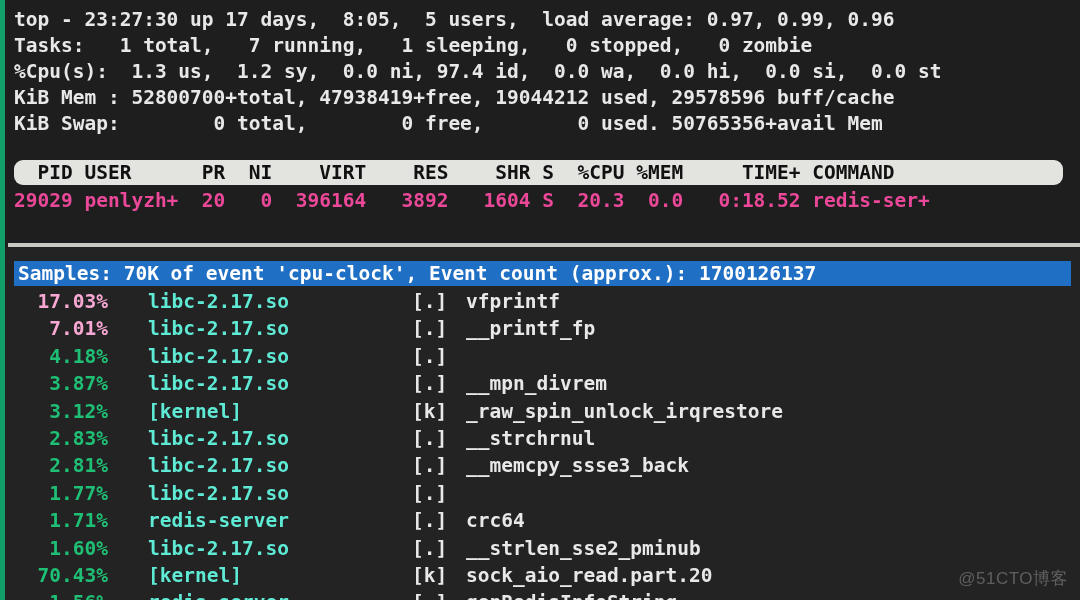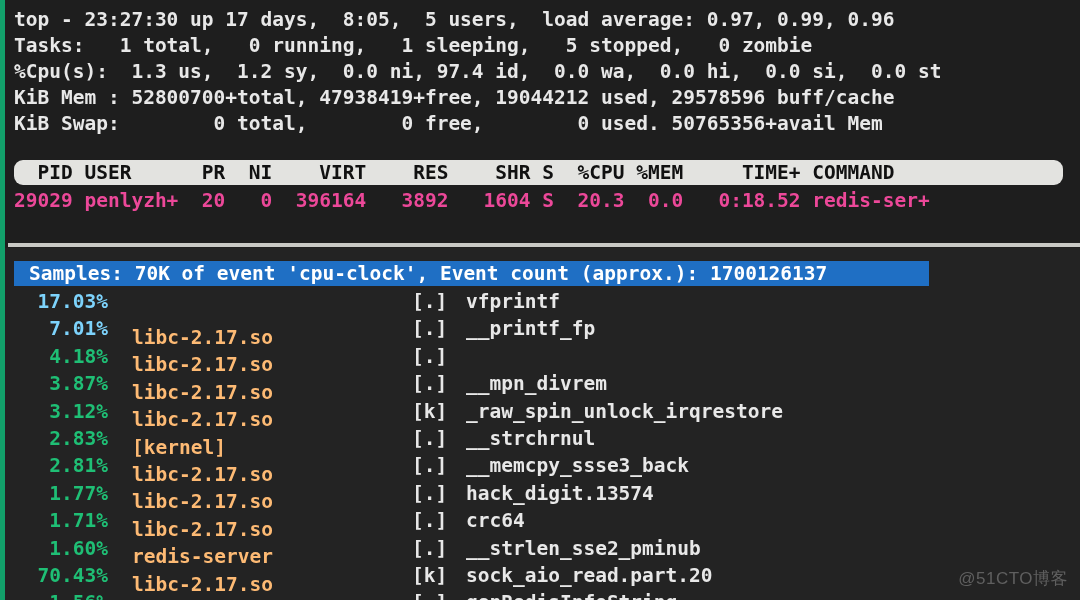--- a/index.html
+++ b/index.html
@@ -106,29 +106,29 @@
     top: 248px;
     width: 1080px;
     height: 352px;
     background: #232323;
   }
 
   .perf-title {
     position: absolute;
     left: 14px;
     top: 13px;
-    width: 915px;
+    width: 1057px;
     height: 25px;
     background: #1f6fc4;
     color: #ffffff;
     font-size: 19.5px;
     line-height: 25px;
     white-space: pre;
     font-weight: 700;
-    padding-left: 15px;
+    padding-left: 4px;
     box-sizing: border-box;
     overflow: hidden;
   }
 
   .perf-rows {
     position: absolute;
     left: 0;
     top: 40px;
     width: 1080px;
   }
@@ -143,28 +143,27 @@
   }
 
   .perf-pct {
     position: absolute;
     left: 0;
     width: 108px;
     text-align: right;
     color: #1fbf75;
   }
   .perf-pct.hot {
-    color: #7dd3fc;
+    color: #f9a8d4;
   }
 
   .perf-dso {
     position: absolute;
-    left: 132px;
-    color: #fdba74;
-    margin-top: 36px;
+    left: 148px;
+    color: #5eead4;
   }
 
   .perf-mode {
     position: absolute;
     left: 412px;
     color: #e8e8e8;
   }
 
   .perf-sym {
     position: absolute;
@@ -187,42 +186,42 @@
 </style>
 </head>
 <body>
 
 <div id="terminal">
 
   <div class="left-accent"></div>
 
   <div class="top-pane">
     <div class="line r0">top - 23:27:30 up 17 days,  8:05,  5 users,  load average: 0.97, 0.99, 0.96</div>
-    <div class="line r1">Tasks:   1 total,   0 running,   1 sleeping,   5 stopped,   0 zombie</div>
+    <div class="line r1">Tasks:   1 total,   7 running,   1 sleeping,   0 stopped,   0 zombie</div>
     <div class="line r2">%Cpu(s):  1.3 us,  1.2 sy,  0.0 ni, 97.4 id,  0.0 wa,  0.0 hi,  0.0 si,  0.0 st</div>
     <div class="line r3">KiB Mem : 52800700+total, 47938419+free, 19044212 used, 29578596 buff/cache</div>
     <div class="line r4">KiB Swap:        0 total,        0 free,        0 used. 50765356+avail Mem</div>
 
     <div class="top-header">  PID USER      PR  NI    VIRT    RES    SHR S  %CPU %MEM     TIME+ COMMAND</div>
     <div class="top-row">29029 penlyzh+  20   0  396164   3892   1604 S  20.3  0.0   0:18.52 redis-ser+</div>
   </div>
 
   <div class="pane-divider"></div>
 
   <div class="perf-pane">
     <div class="perf-title">Samples: 70K of event 'cpu-clock', Event count (approx.): 1700126137</div>
     <div class="perf-rows" id="perf-rows">
         <div class="perf-row"><span class="perf-pct hot">17.03%</span><span class="perf-dso">libc-2.17.so</span><span class="perf-mode">[.]</span><span class="perf-sym">vfprintf</span></div>
         <div class="perf-row"><span class="perf-pct hot">7.01%</span><span class="perf-dso">libc-2.17.so</span><span class="perf-mode">[.]</span><span class="perf-sym">__printf_fp</span></div>
         <div class="perf-row"><span class="perf-pct">4.18%</span><span class="perf-dso">libc-2.17.so</span><span class="perf-mode">[.]</span></div>
         <div class="perf-row"><span class="perf-pct">3.87%</span><span class="perf-dso">libc-2.17.so</span><span class="perf-mode">[.]</span><span class="perf-sym">__mpn_divrem</span></div>
         <div class="perf-row"><span class="perf-pct">3.12%</span><span class="perf-dso">[kernel]</span><span class="perf-mode">[k]</span><span class="perf-sym">_raw_spin_unlock_irqrestore</span></div>
         <div class="perf-row"><span class="perf-pct">2.83%</span><span class="perf-dso">libc-2.17.so</span><span class="perf-mode">[.]</span><span class="perf-sym">__strchrnul</span></div>
         <div class="perf-row"><span class="perf-pct">2.81%</span><span class="perf-dso">libc-2.17.so</span><span class="perf-mode">[.]</span><span class="perf-sym">__memcpy_ssse3_back</span></div>
-        <div class="perf-row"><span class="perf-pct">1.77%</span><span class="perf-dso">libc-2.17.so</span><span class="perf-mode">[.]</span><span class="perf-sym">hack_digit.13574</span></div>
+        <div class="perf-row"><span class="perf-pct">1.77%</span><span class="perf-dso">libc-2.17.so</span><span class="perf-mode">[.]</span></div>
         <div class="perf-row"><span class="perf-pct">1.71%</span><span class="perf-dso">redis-server</span><span class="perf-mode">[.]</span><span class="perf-sym">crc64</span></div>
         <div class="perf-row"><span class="perf-pct">1.60%</span><span class="perf-dso">libc-2.17.so</span><span class="perf-mode">[.]</span><span class="perf-sym">__strlen_sse2_pminub</span></div>
         <div class="perf-row"><span class="perf-pct">70.43%</span><span class="perf-dso">[kernel]</span><span class="perf-mode">[k]</span><span class="perf-sym">sock_aio_read.part.20</span></div>
         <div class="perf-row"><span class="perf-pct">1.56%</span><span class="perf-dso">redis-server</span><span class="perf-mode">[.]</span><span class="perf-sym">genRedisInfoString</span></div>
       </div>
   </div>
 
   <div class="watermark">@51CTO博客</div>
 
 </div>

